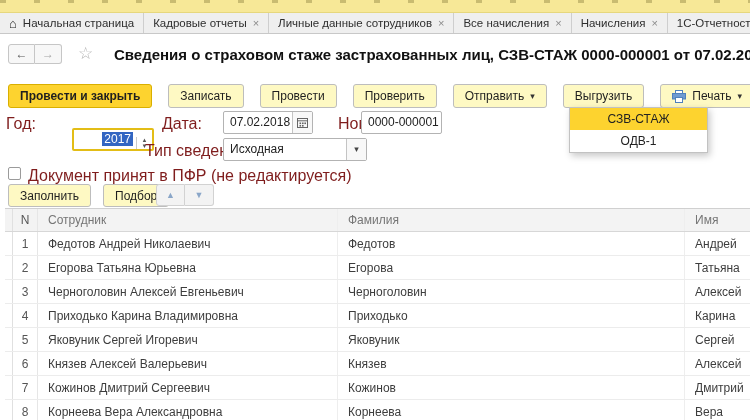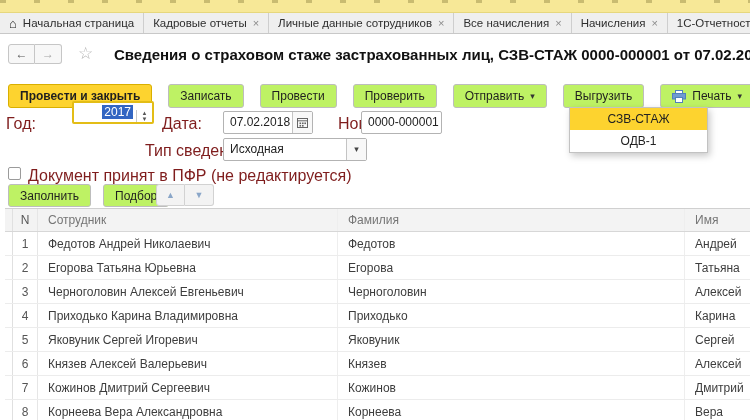--- a/index.html
+++ b/index.html
@@ -38,41 +38,41 @@
   .navbtn:first-child{ border-radius:3px 0 0 3px; }
   .navbtn:last-child{ border-radius:0 3px 3px 0; border-left:none; color:#a5a5a5; }
   .star{ position:absolute; top:44px; left:78px; font-size:17px; color:#b5b5b5; line-height:20px; }
   .title{
     position:absolute; top:46px; left:114px; font-size:15px; font-weight:bold; color:#111;
     white-space:nowrap;
   }
   
   .cmdbar{ position:absolute; top:84px; left:8px; display:flex; gap:16px; }
   .btn{
-    height:24px; padding:0 11px; background:#bef264; border:1px solid #bdbdbd;
+    height:24px; padding:0 11px; background:#fef9c3; border:1px solid #bdbdbd;
     border-radius:3px; font-size:12px; color:#1f1f1f; display:flex; align-items:center; gap:6px;
     white-space:nowrap; cursor:default;
   }
   .btn.yellow{ background:#fdd32f; border-color:#d9af00; font-weight:bold; }
   .caret{ font-size:9px; color:#333; line-height:1; }
   
   .menu{
     position:absolute; top:107px; left:541px; width:139px; background:#fff;
     border:1px solid #c2c2c2; box-shadow:2px 3px 7px rgba(0,0,0,.22); z-index:20;margin-left:28px;
   }
   .menu-item{ height:22px; line-height:22px; text-align:center; font-size:12px; color:#222; }
   .menu-item.hl{ background:#fdd32f; }
   
   .lbl{ position:absolute; font-size:16px; color:#7f1d1d; white-space:nowrap; }
   .field{
     position:absolute; height:23px; background:#fff; border:1px solid #b3b3b3; border-radius:2px;
     display:flex; align-items:stretch; font-size:12px; color:#222;
   }
   .field .val{ flex:1; line-height:21px; padding:0 6px; white-space:nowrap; overflow:hidden; }
-  .year{ left:72px; top:101px; width:82px; border:2px solid #e3bd16;align-items:flex-end; }
+  .year{ left:72px; top:128px; width:82px; border:2px solid #e3bd16;align-items:flex-end; }
   .year .val{ text-align:right; padding:0 3px; line-height:19px; }
   .year .sel{ background:#3265c2; color:#fff; padding:0 2px; }
   .spin{ width:16px; border-left:1px solid #c9c9c9; display:flex; flex-direction:column; }
   .spin span{ flex:1; display:flex; align-items:center; justify-content:center; font-size:6px; color:#555; }
   .sidebtn{
     width:20px; border-left:1px solid #c4c4c4; background:#f8f8f8;
     display:flex; align-items:center; justify-content:center;
   }
   .sidebtn .caret{ color:#444; }
   

